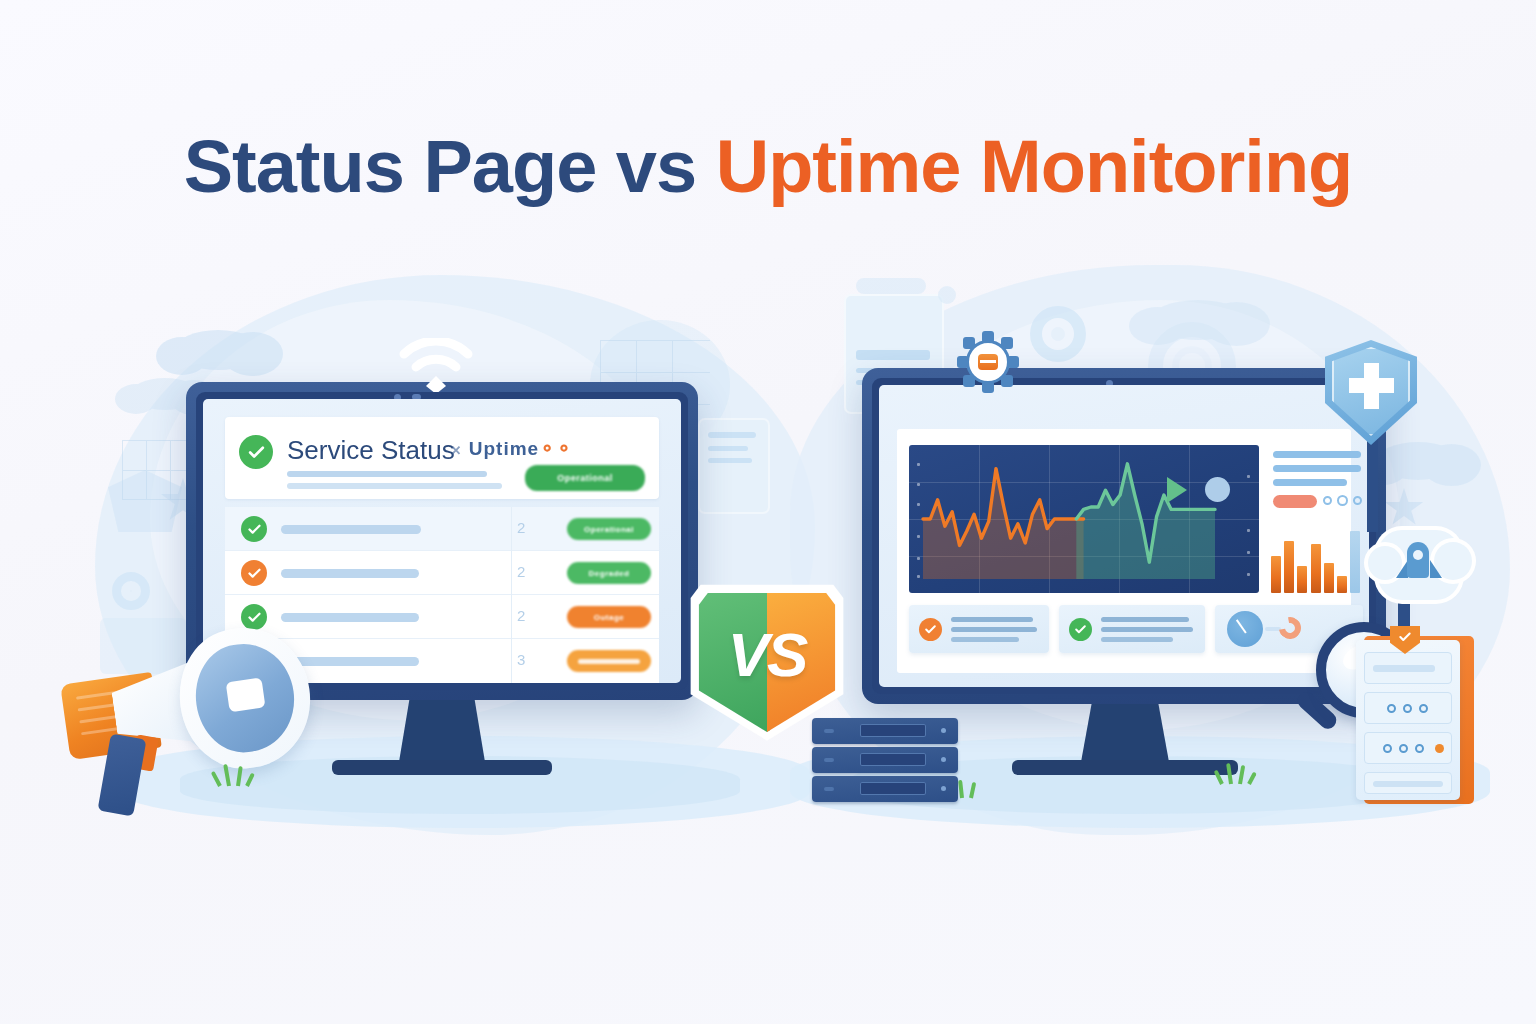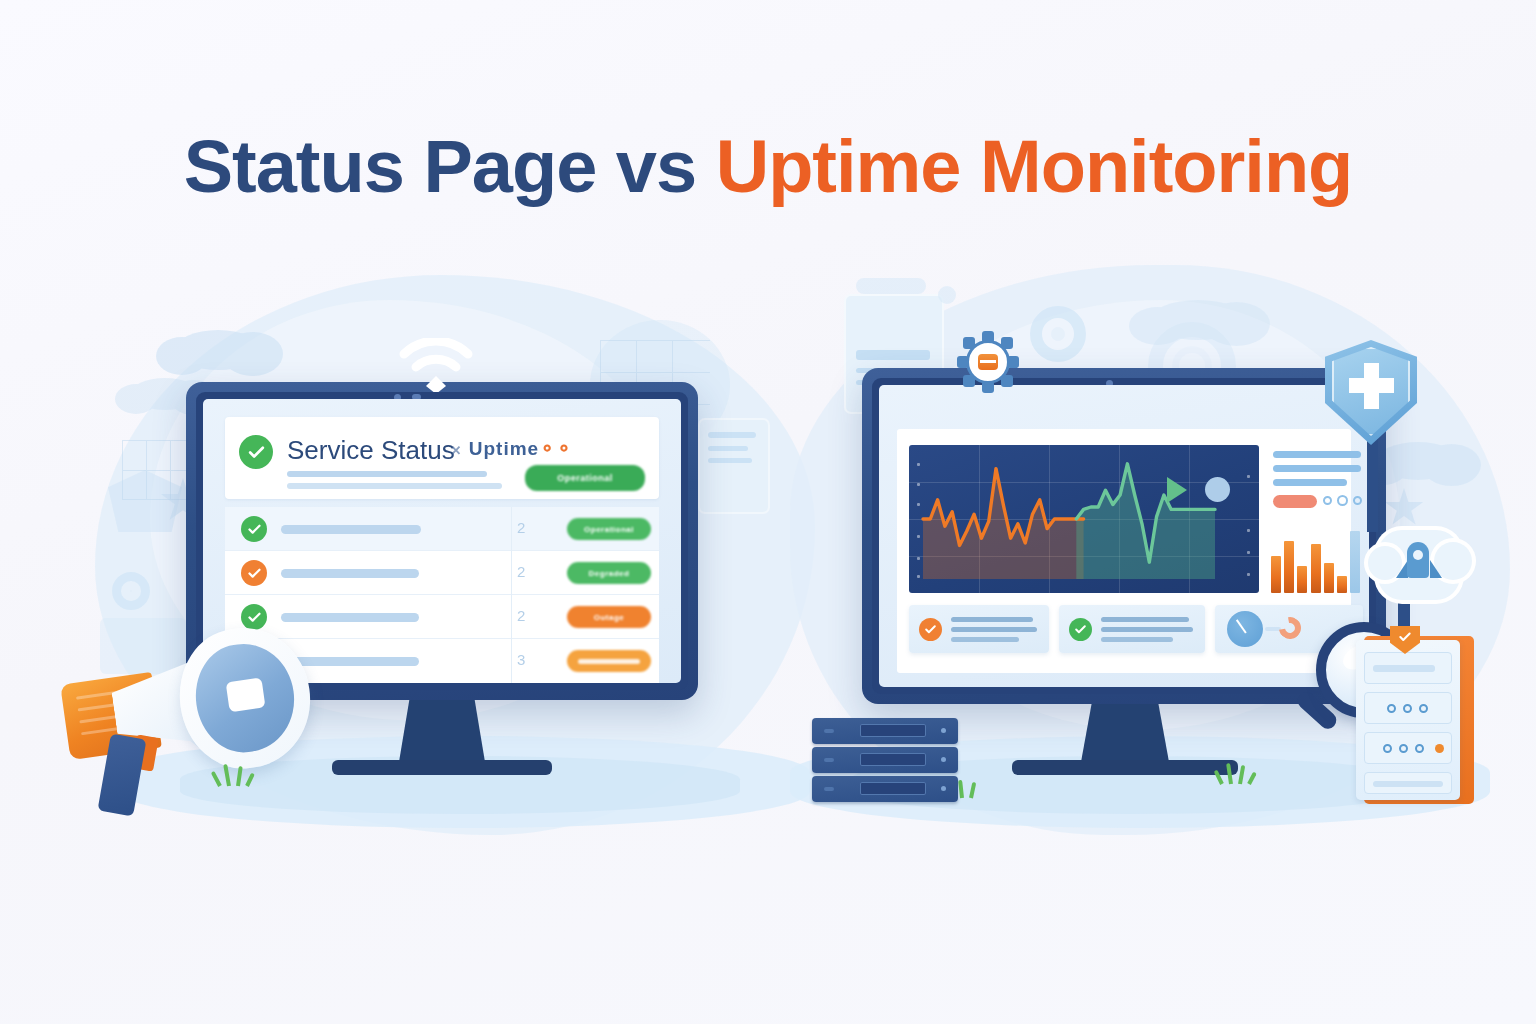--- a/index.html
+++ b/index.html
@@ -708,20 +708,28 @@
         <span class="slot"></span>
         <span class="sdot"></span>
       </div>
     <div class="srv" style="top:58px;">
         <span class="snotch"></span>
         <span class="slot"></span>
         <span class="sdot"></span>
       </div>
   </div>
 
+  <div id="vs-badge">
+    <div class="vs-shield"></div>
+    <div class="vs-half">
+      <div class="g"></div>
+        <div class="o"></div>
+    </div>
+    <div class="vs-text">VS</div>
+  </div>
 
   <div class="sh-pole" style="position:absolute;left:1367px;top:436px;width:11px;height:96px;background:#2d4f88;"></div>
   <div id="shield-badge">
     <div class="sh-outer"></div>
     <div class="sh-inner"></div>
     <div class="sh-cross-v" style="left:39px;top:23px;width:15px;height:46px;"></div>
     <div class="sh-cross-h" style="left:24px;top:38px;width:45px;height:15px;"></div>
   </div>
 
   <div id="gear-badge">

